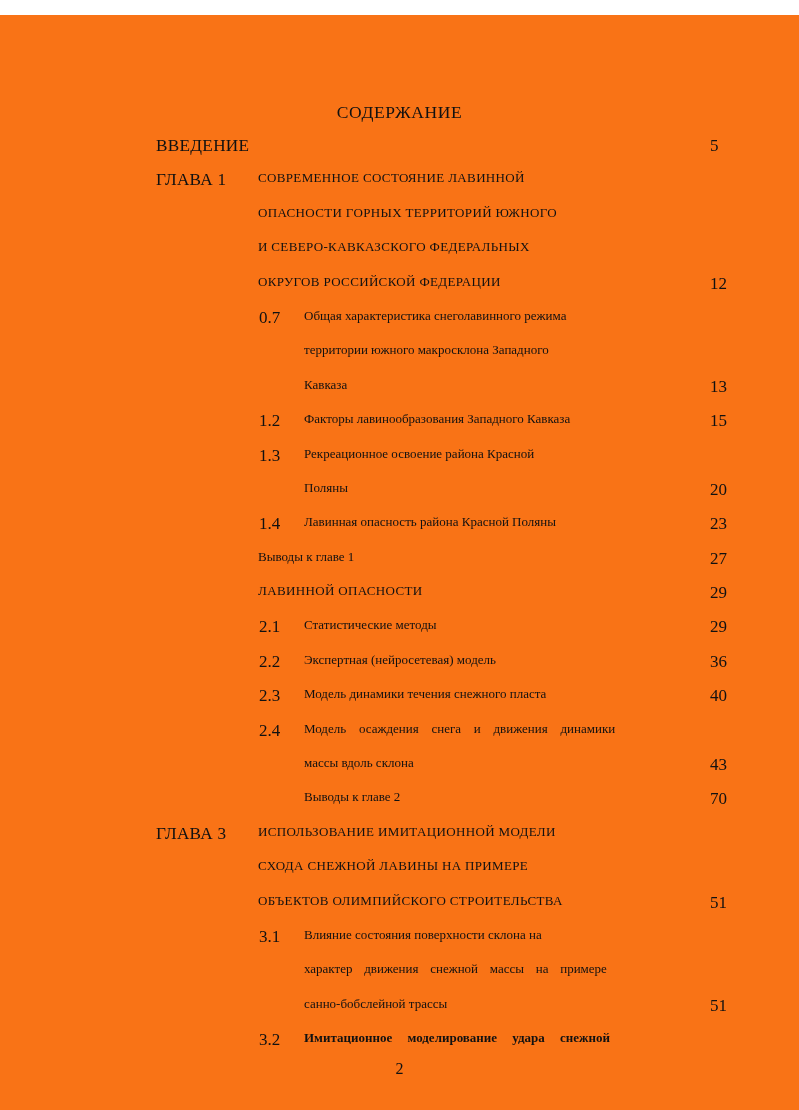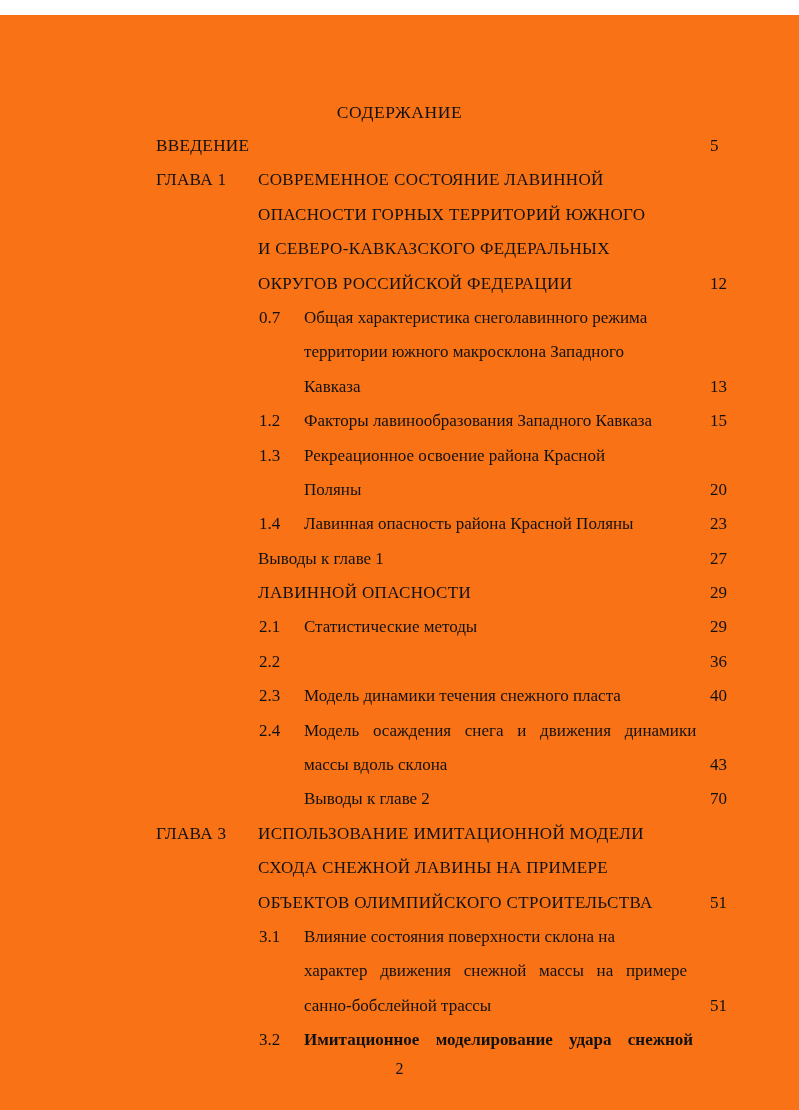--- a/index.html
+++ b/index.html
@@ -67,21 +67,21 @@
     left: 219px;
     top: 0;
     font-size: 17px;
     white-space: nowrap;
   }
 
   
   .col-text {
     position: absolute;
     top: 0;
-    font-size: 17px;
+    font-size: 13px;
     white-space: nowrap;
     text-align: right;
   }
   .col-text.at-title  { left: 218px; }   
   .col-text.at-sub    { left: 264px; }   
 
   
   .caps {
     letter-spacing: 0.35px;
   }
@@ -173,20 +173,21 @@
         <span class="col-text at-title caps">ЛАВИННОЙ ОПАСНОСТИ</span>
         <span class="col-page">29</span>
       </div>
       <div class="toc-row">
         <span class="col-num">2.1</span>
         <span class="col-text at-sub">Статистические методы</span>
         <span class="col-page">29</span>
       </div>
       <div class="toc-row">
         <span class="col-num">2.2</span>
+        <span class="col-text at-sub">Экспертная (нейросетевая) модель</span>
         <span class="col-page">36</span>
       </div>
       <div class="toc-row">
         <span class="col-num">2.3</span>
         <span class="col-text at-sub">Модель динамики течения снежного пласта</span>
         <span class="col-page">40</span>
       </div>
       <div class="toc-row">
         <span class="col-num">2.4</span>
         <span class="col-text at-sub just-2">Модель осаждения снега и движения динамики</span>

